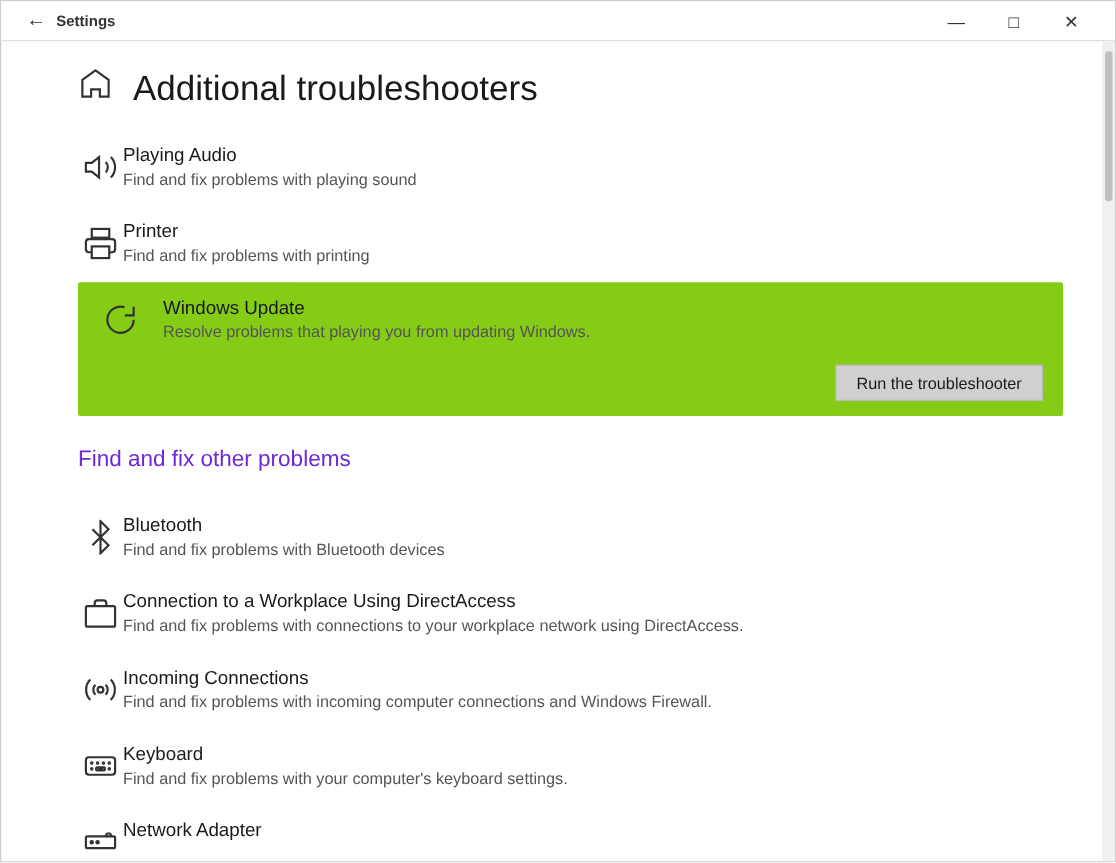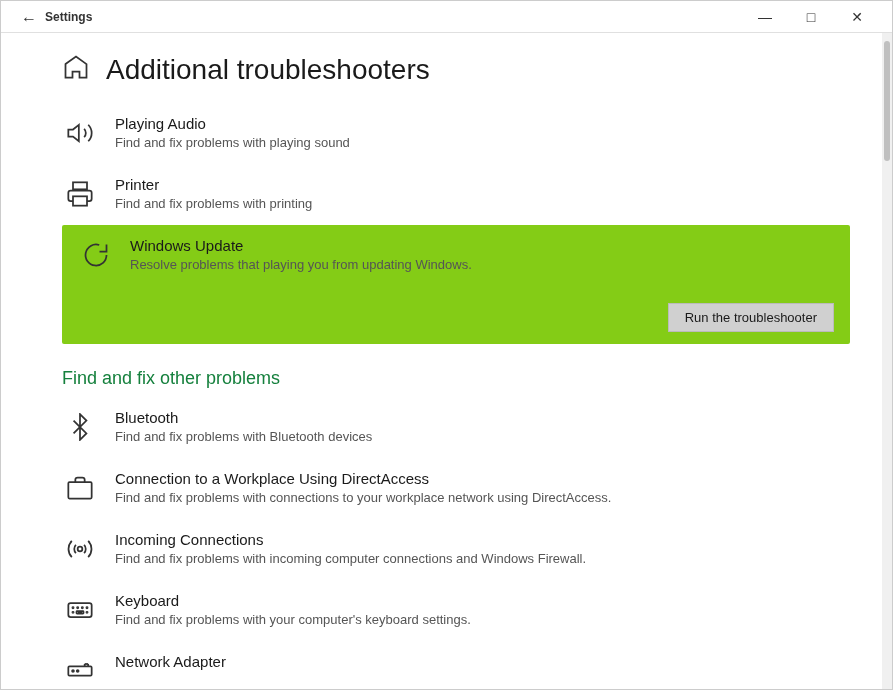--- a/index.html
+++ b/index.html
@@ -80,21 +80,21 @@
       color: #333;
     }
     .page-title {
       font-size: 28px;
       font-weight: 300;
       color: #1a1a1a;
     }
     .troubleshooter-item {
       display: flex;
       align-items: flex-start;
-      gap: 17px;
+      gap: 0;
       padding: 12px 0;
     }
     .troubleshooter-item-expanded {
       background: #84cc16;
       padding: 12px 16px;
       border-radius: 2px;
       margin-bottom: 4px;
     }
     .item-icon {
       width: 36px;
@@ -113,34 +113,34 @@
       color: #1a1a1a;
       margin-bottom: 2px;
     }
     .item-desc {
       font-size: 13px;
       color: #555;
       line-height: 1.4;
     }
     .run-btn {
       display: block;
-      margin-top: 20px;
+      margin-top: 8px;
       padding: 6px 16px;
       background: #d0d0d0;
       border: 1px solid #bbb;
       font-size: 13px;
       cursor: pointer;
       color: #1a1a1a;
     }
     .section-heading {
       font-size: 18px;
       font-weight: 400;
-      color: #15803d;
+      color: #6d28d9;
       margin-top: 24px;
-      margin-bottom: 8px;
+      margin-bottom: 22px;
     }
     .scrollbar {
       width: 10px;
       background: #f0f0f0;
       position: relative;
       flex-shrink: 0;
     }
     .scrollbar-thumb {
       width: 6px;
       height: 120px;

